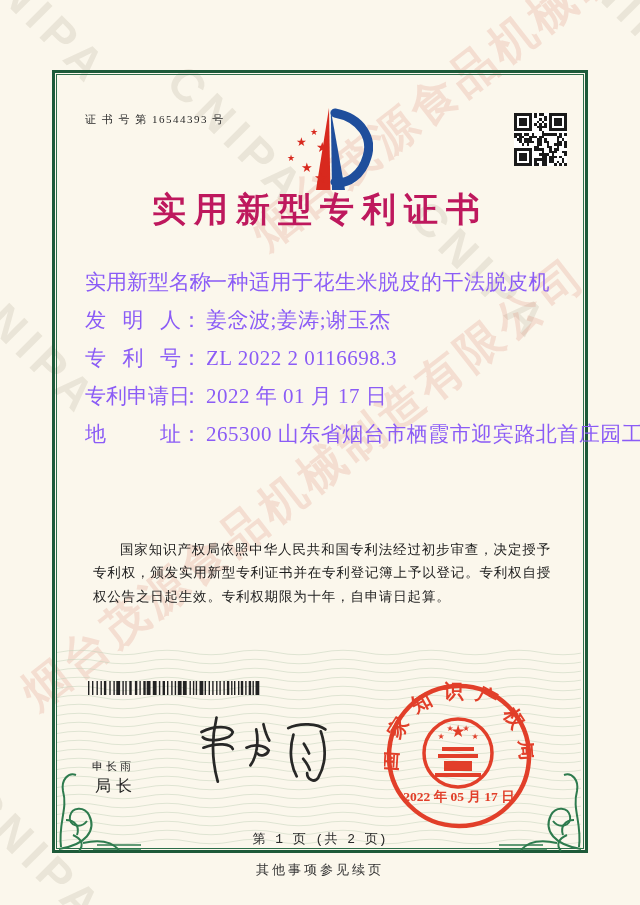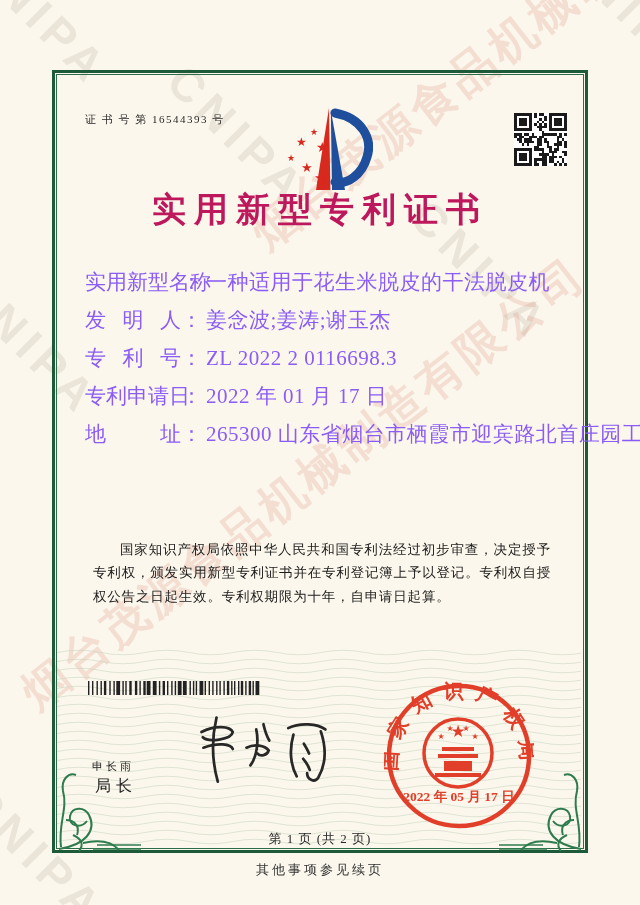--- a/index.html
+++ b/index.html
@@ -48,21 +48,21 @@
   
   .waves{position:absolute;left:2px;top:575px;width:524px;height:198px;opacity:0.55;}
   .barcode{position:absolute;left:33px;top:608px;width:172px;height:14px;}
   .director-title{position:absolute;left:40px;top:659px;font-size:16px;letter-spacing:5px;color:#222;
                   font-family:"Liberation Sans","DejaVu Sans",sans-serif;margin-top:44px;}
   .director-name{position:absolute;left:37px;top:686px;font-size:11px;letter-spacing:3px;color:#222;
                  font-family:Liberation Mono, monospace;}
   .signature{position:absolute;left:138px;top:633px;width:150px;height:86px;}
   .seal{position:absolute;left:329px;top:608px;width:150px;height:150px;}
   .page-number{position:absolute;left:0;right:0;top:757px;text-align:center;font-size:13px;
-               letter-spacing:1px;color:#2a2a2a;}
+               letter-spacing:1px;color:#2a2a2a;font-family:Liberation Mono, monospace;}
   .ornament{position:absolute;width:88px;height:88px;z-index:2;}
   .orn-left{left:-2px;bottom:-3px;}
   .orn-right{right:-2px;bottom:-3px;transform:scaleX(-1);}
   
   .footer-note{position:absolute;left:0;right:0;top:861px;text-align:center;font-size:13px;
                letter-spacing:3px;color:#333;z-index:1;}
 </style>
 </head>
 <body>
 

